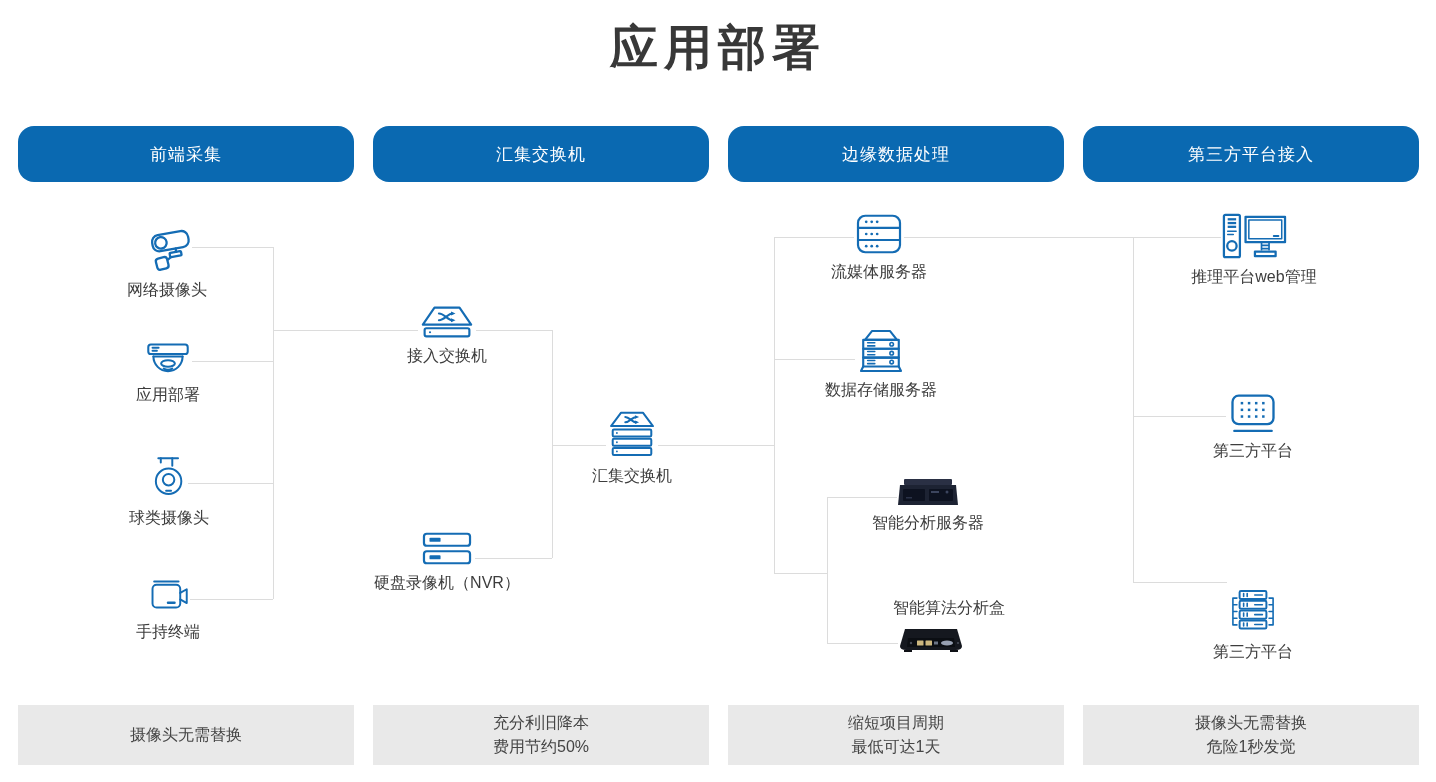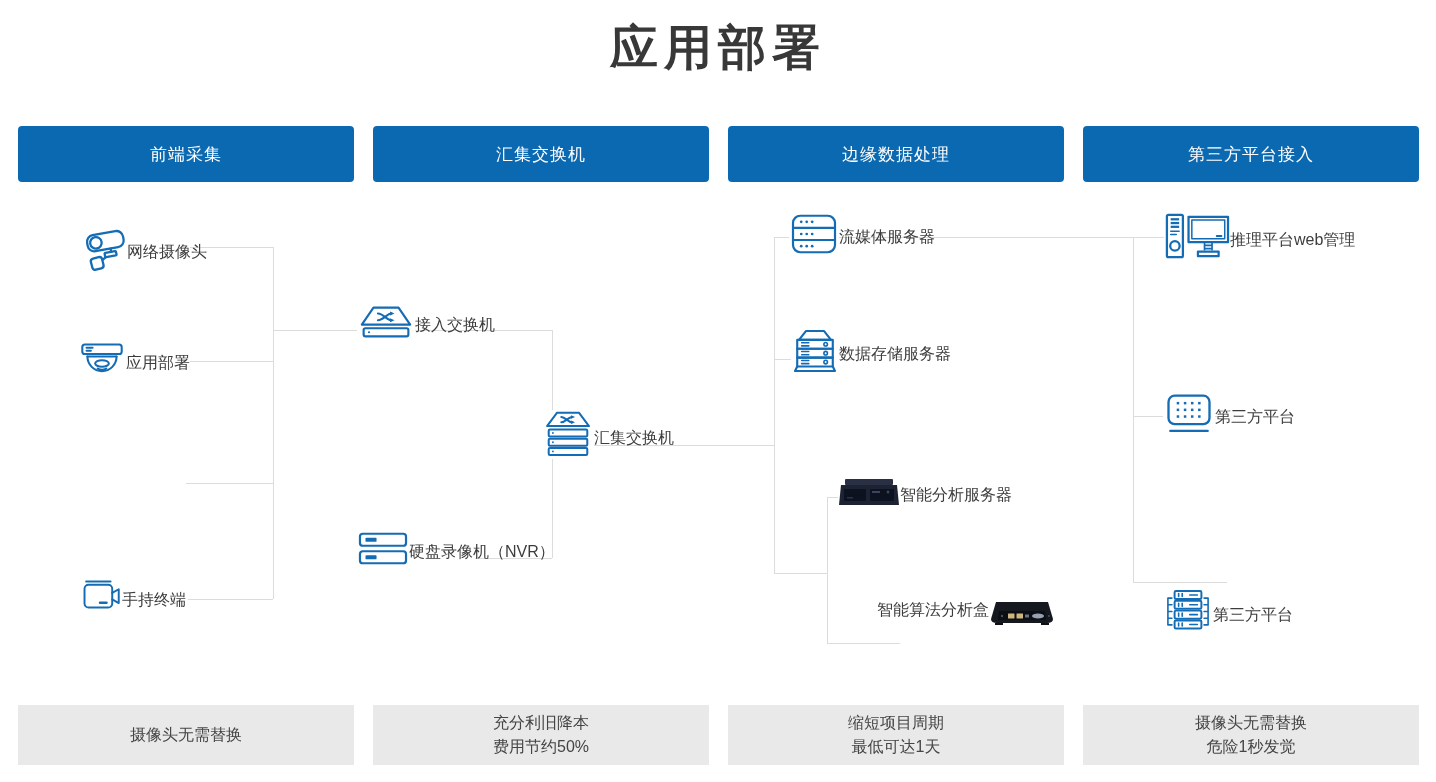--- a/index.html
+++ b/index.html
@@ -1,26 +1,26 @@
 <!DOCTYPE html>
 <html style="--header-bg: #0a69b1; --header-text: #ffffff; --icon-blue: #146cb4; --line-gray: #dcdcdc; --footer-bg: #e9e9e9; --footer-text: #454545; --title-text: #383838; --label-text: #3d3d3d;"><head>
 <meta charset="utf-8">
 <style>
   html,body{margin:0;padding:0;background:#fff;}
   body{font-family:"Liberation Sans","DejaVu Sans",sans-serif;}
   #canvas{position:relative;width:1436px;height:782px;background:#fff;overflow:hidden;}
   .title{position:absolute;left:0;top:16px;width:100%;text-align:center;
          font-size:48px;font-weight:700;letter-spacing:6px;color:var(--title-text,#383838);}
-  .bar{position:absolute;top:126px;width:336px;height:56px;border-radius:4px;
+  .bar{position:absolute;top:126px;width:336px;height:56px;border-radius:16px;
        background:var(--header-bg,#0a69b1);color:var(--header-text,#fff);
        display:flex;align-items:center;justify-content:center;font-size:17px;letter-spacing:1px;}
   .b1{left:18px}.b2{left:373px}.b3{left:728px}.b4{left:1083px}
   .hline,.vline{position:absolute;background:var(--line-gray,#dcdcdc);}
   .hline{height:1px}.vline{width:1px}
-  .node{position:absolute;width:180px;display:flex;flex-direction:row;align-items:center;}
+  .node{position:absolute;width:180px;display:flex;flex-direction:column;align-items:center;}
   .node .icon{background:#fff;display:flex;align-items:center;justify-content:center;
               color:var(--icon-blue,#146cb4);}
   .node .nlabel{margin-top:7px;font-size:16px;color:var(--label-text,#3d3d3d);white-space:nowrap;}
   .node.label-top .nlabel{margin-top:0;margin-bottom:6px;margin-left:36px;}
   svg{display:block}
   .foot{position:absolute;top:705px;width:336px;height:60px;background:var(--footer-bg,#e9e9e9);
         display:flex;flex-direction:column;align-items:center;justify-content:center;
         font-size:16px;line-height:24px;color:var(--footer-text,#454545);}
   .f1{left:18px}.f2{left:373px}.f3{left:728px}.f4{left:1083px}
 </style>
@@ -88,20 +88,33 @@
           <path d="M10,10.2 h5"></path>
         <path d="M11,17 h34"></path>
         <path d="M11,17 a17,17 0 0 0 34,0"></path>
         <ellipse cx="28" cy="25" rx="8" ry="3.8"></ellipse>
         <path d="M23,31 a7,4 0 0 0 10,0"></path>
       </svg>
     </span>
     <div class="nlabel">应用部署</div>
   </div>
 
+  <div class="node" style="left:79px;top:455px">
+    <span class="icon">
+      <svg width="38" height="46" viewBox="0 0 46 56" fill="none" stroke="currentColor" stroke-width="2.4" stroke-linecap="round" stroke-linejoin="round">
+        <path d="M10,4 h24"></path>
+          <path d="M13,4 v5"></path>
+          <path d="M27,4 v9"></path>
+        <circle cx="22.5" cy="32" r="15.5"></circle>
+        <circle cx="22.5" cy="30" r="7"></circle>
+        <path d="M19.5,43.5 h6"></path>
+      </svg>
+    </span>
+    <div class="nlabel">球类摄像头</div>
+  </div>
 
   <div class="node" style="left:78px;top:579px">
     <span class="icon">
       <svg width="44" height="36" viewBox="0 0 54 44" fill="none" stroke="currentColor" stroke-width="2.4" stroke-linecap="round" stroke-linejoin="round">
         <path d="M10,3 h30"></path>
         <rect x="8" y="7" width="34" height="28" rx="5"></rect>
         <path d="M42,17 L50,12.5 V29.5 L42,25"></path>
         <path d="M27,29 h8" stroke-width="3"></path>
       </svg>
     </span>

